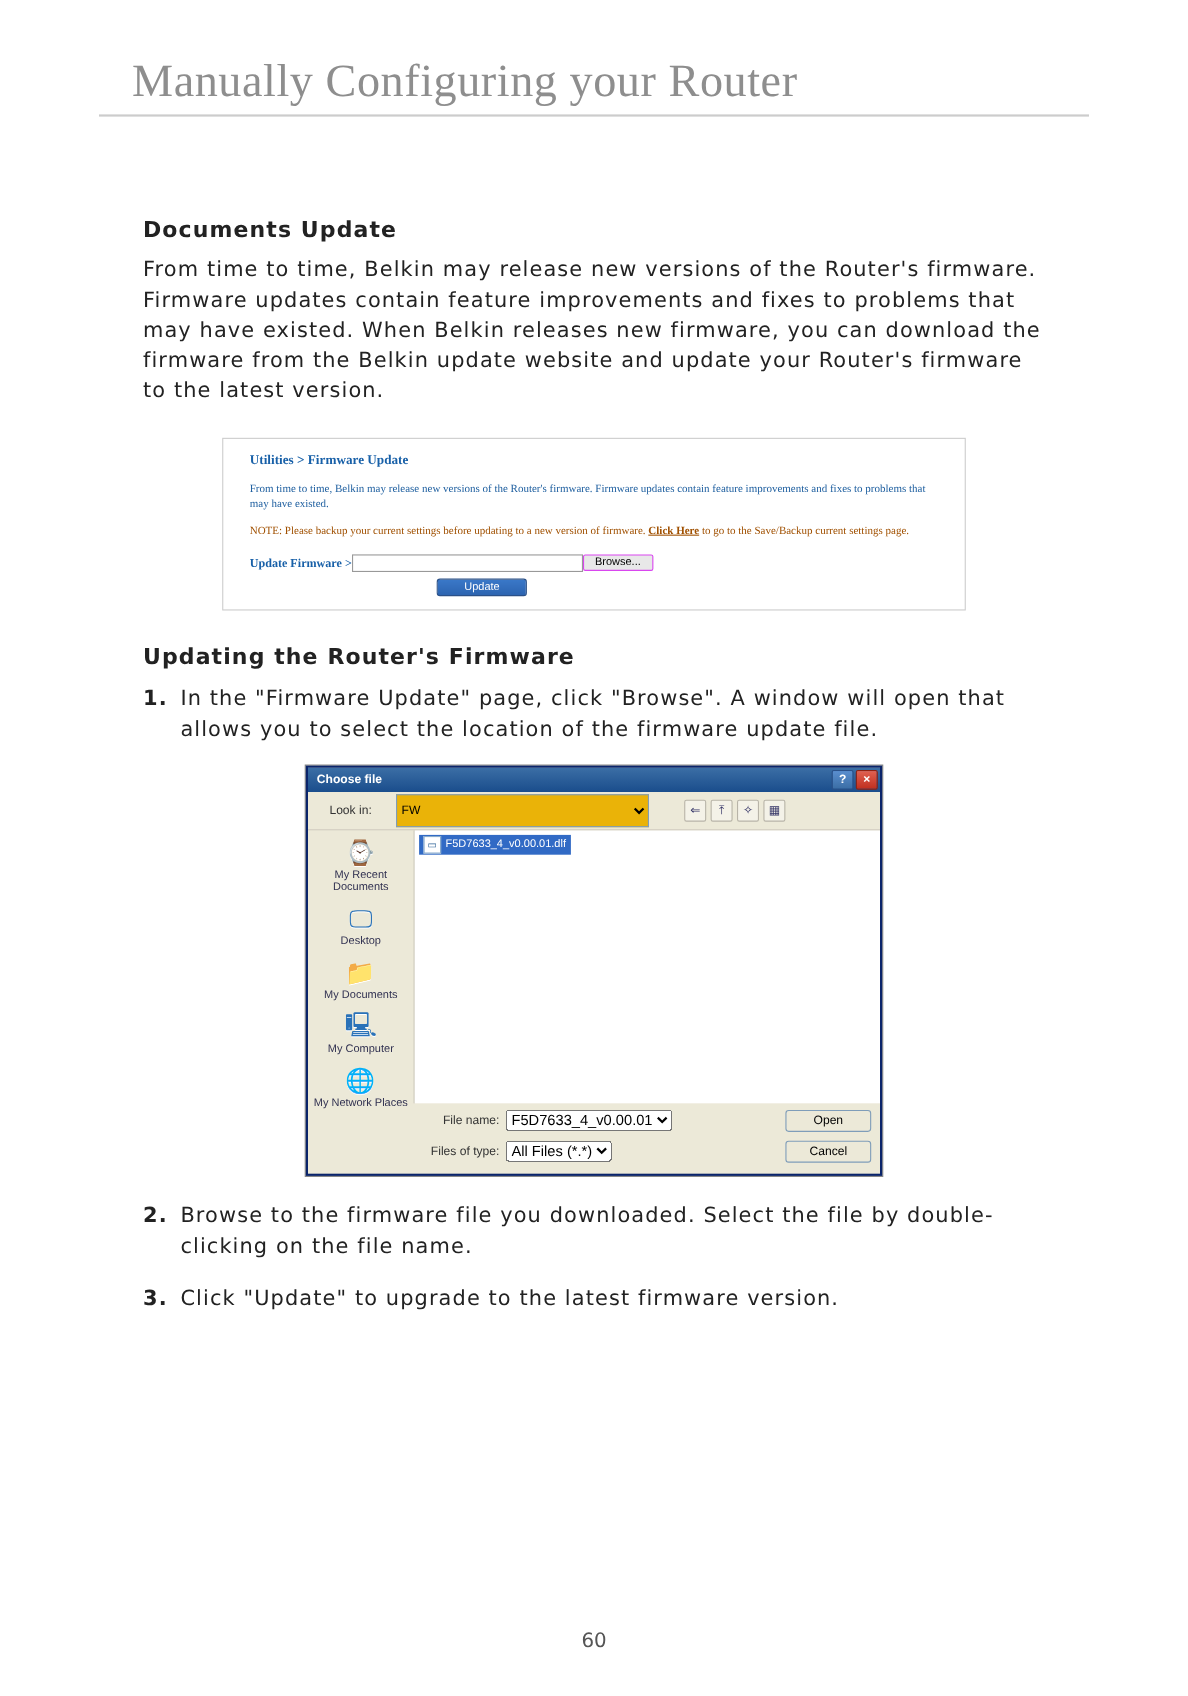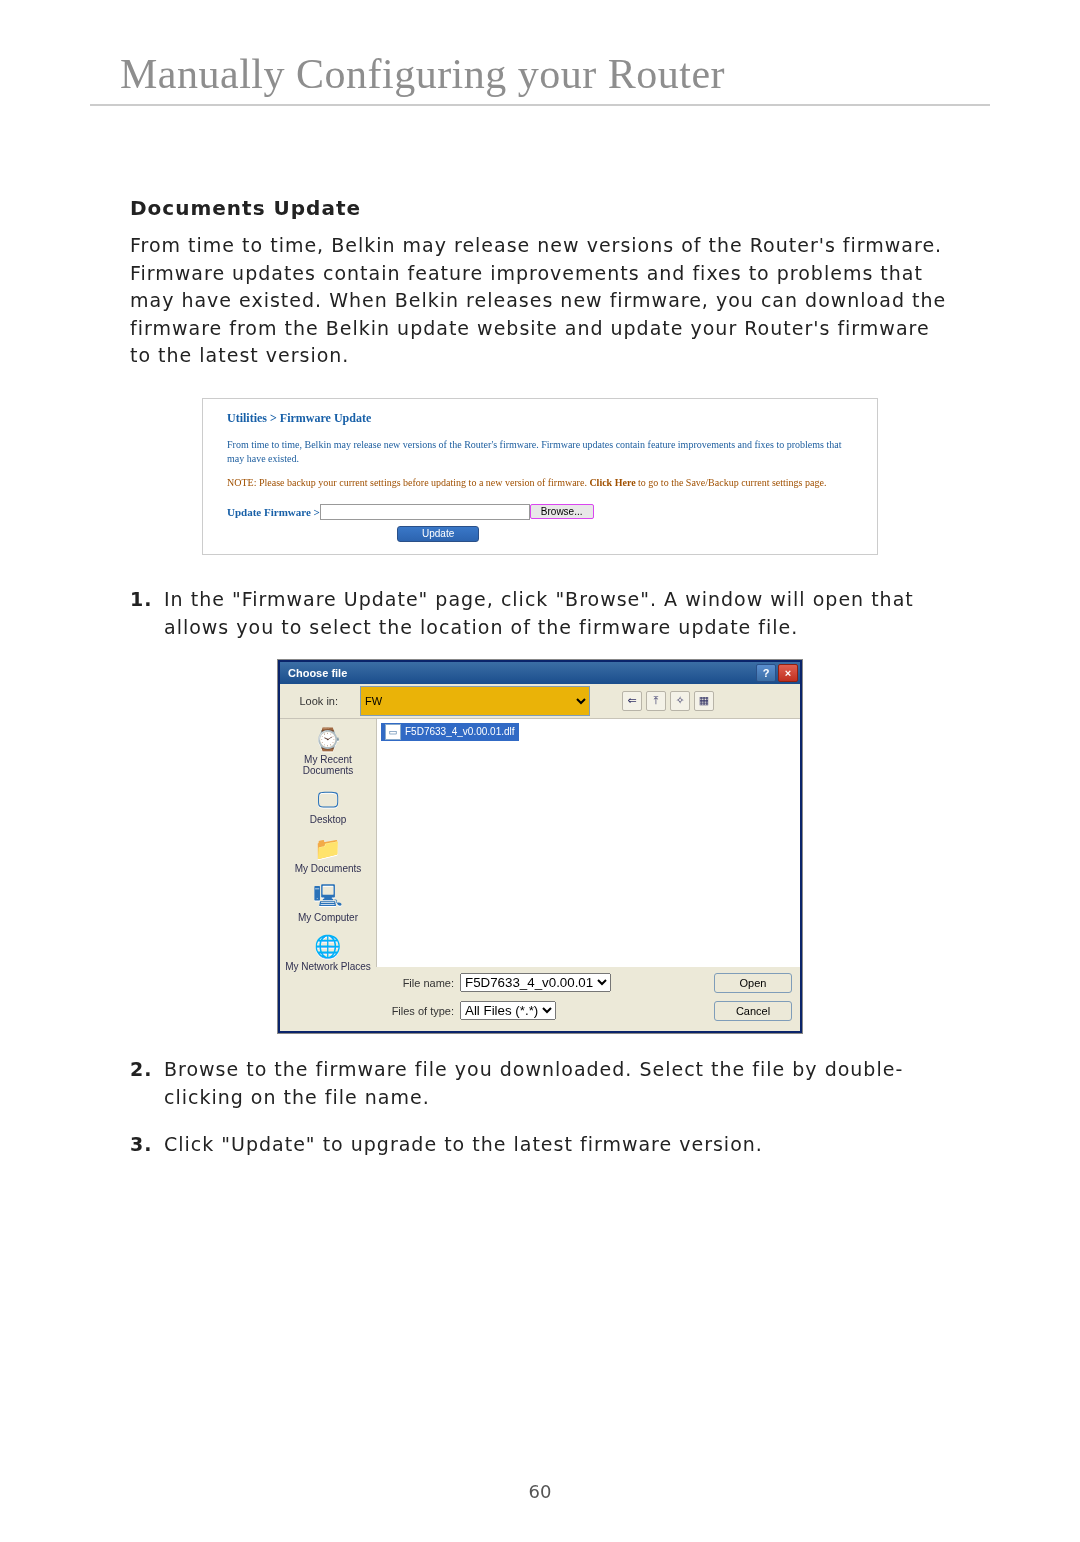--- a/index.html
+++ b/index.html
@@ -73,21 +73,21 @@
     line-height: 1.4;
     color: #2060a0;
     margin-bottom: 10px;
   }
   .panel1 .note {
     font-size: 10px;
     line-height: 1.4;
     color: #a05000;
     margin-bottom: 14px;
   }
-  .panel1 .note .bold { font-weight: bold; }
+  .panel1 .note .bold { font-weight: bold; text-decoration: underline; }
   .panel1 .form-row {
     display: flex;
     align-items: center;
     gap: 0;
     font-size: 11px;
     color: #1860a8;
     font-weight: bold;
   }
   .panel1 .form-row input[type="text"] {
     width: 210px;
@@ -323,20 +323,21 @@
       <span>NOTE: Please backup your current settings before updating to a new version of firmware. </span><span class="bold">Click Here</span><span> to go to the Save/Backup current settings page.</span>
     </div>
     <div class="form-row">
       <span>Update Firmware &gt;</span>
       <input type="text" style="">
       <button class="browse-btn">Browse...</button>
     </div>
     <button class="update-btn">Update</button>
   </div>
 
+  <div class="sub-heading">Updating the Router's Firmware</div>
 
   <div class="steps">
     <div class="step-row">
       <div class="step-num">1.</div>
       <div class="step-text">In the "Firmware Update" page, click "Browse". A window will open that allows you to select the location of the firmware update file.</div>
     </div>
   </div>
 
   <div class="dialog">
     <div class="titlebar">

